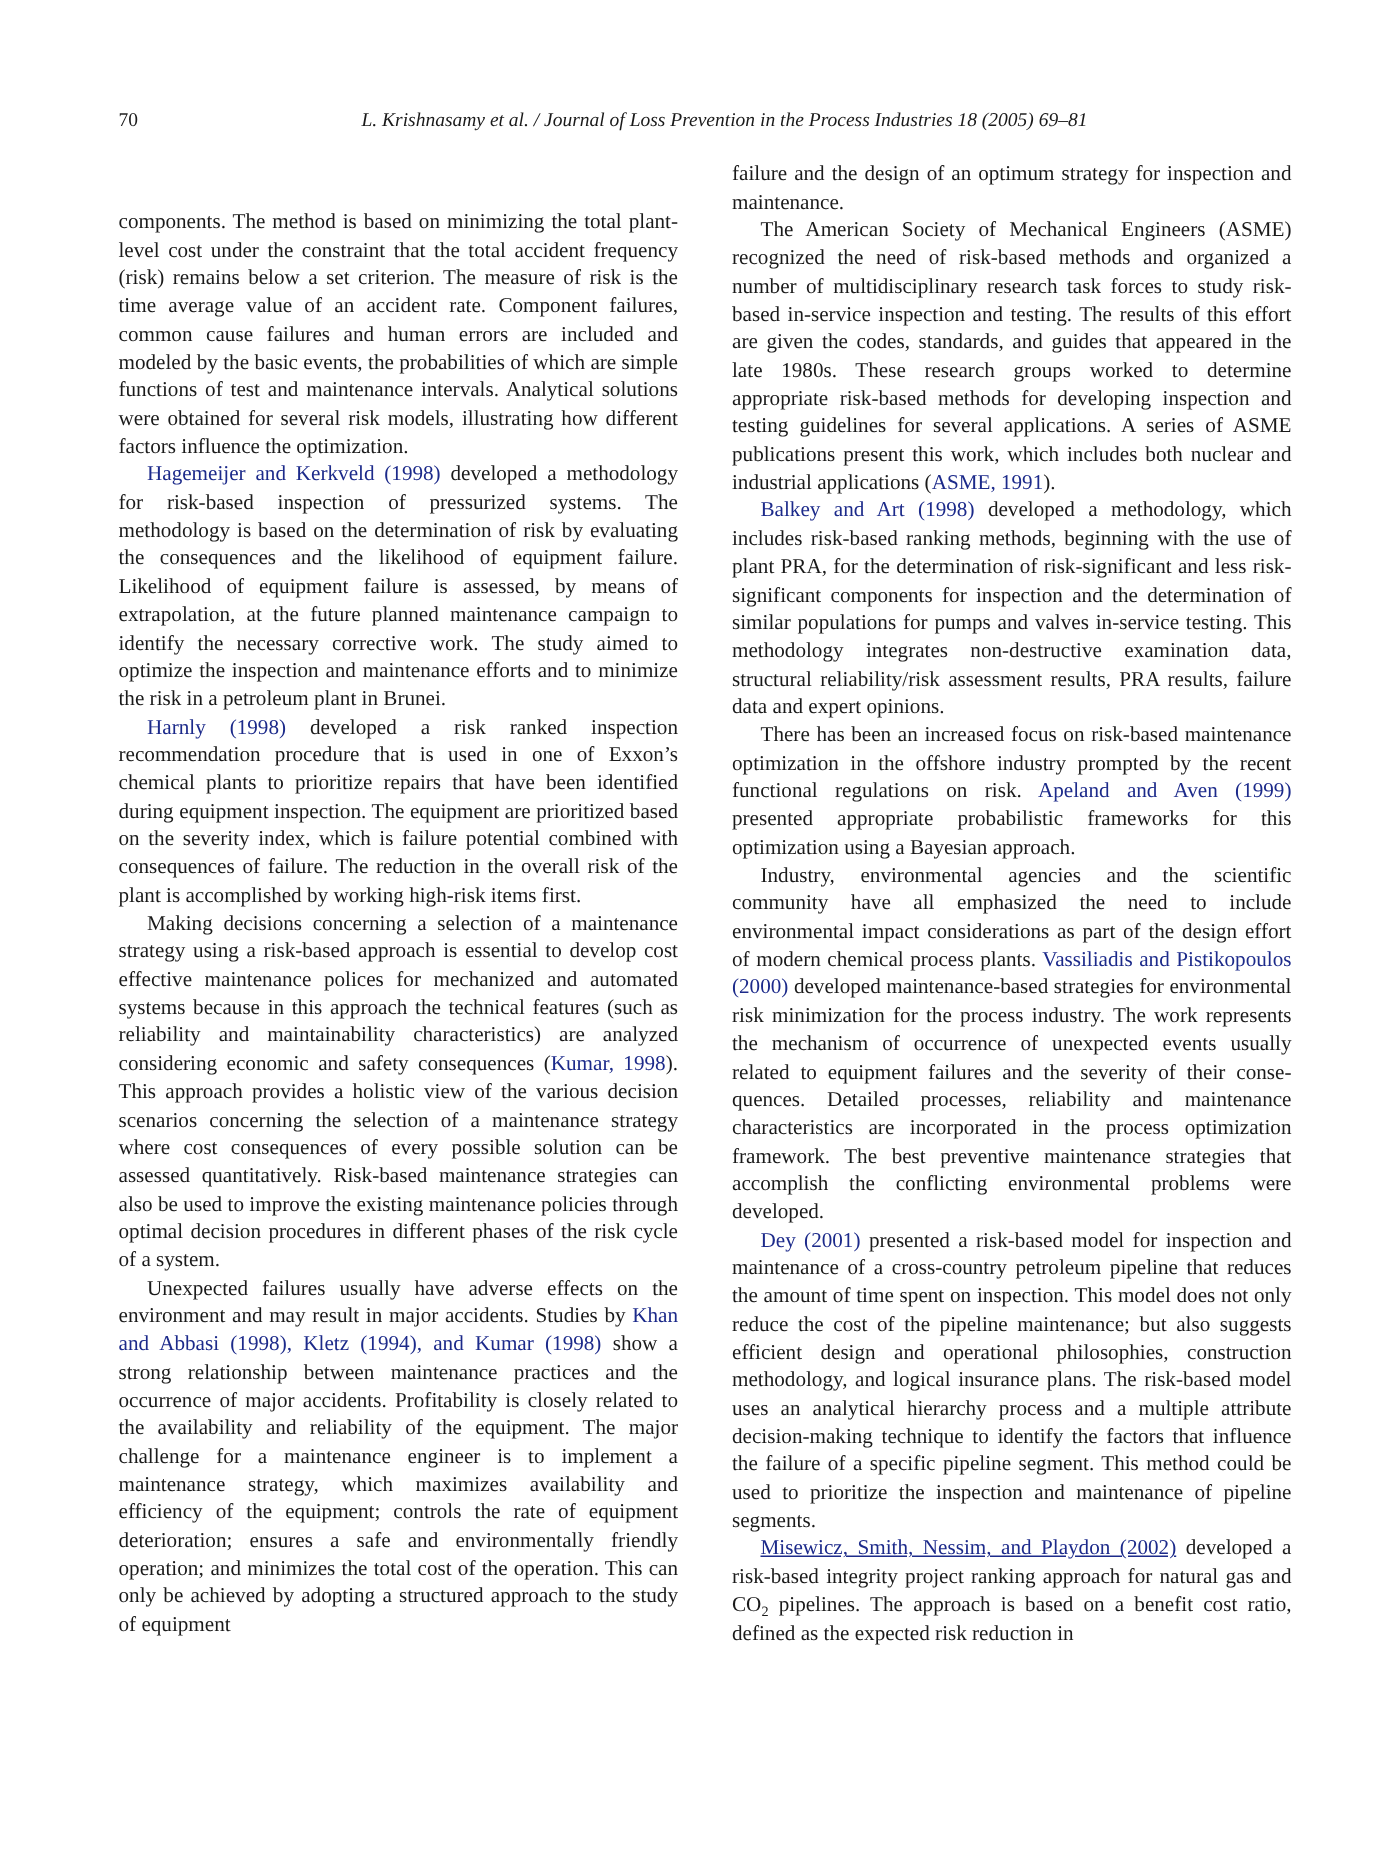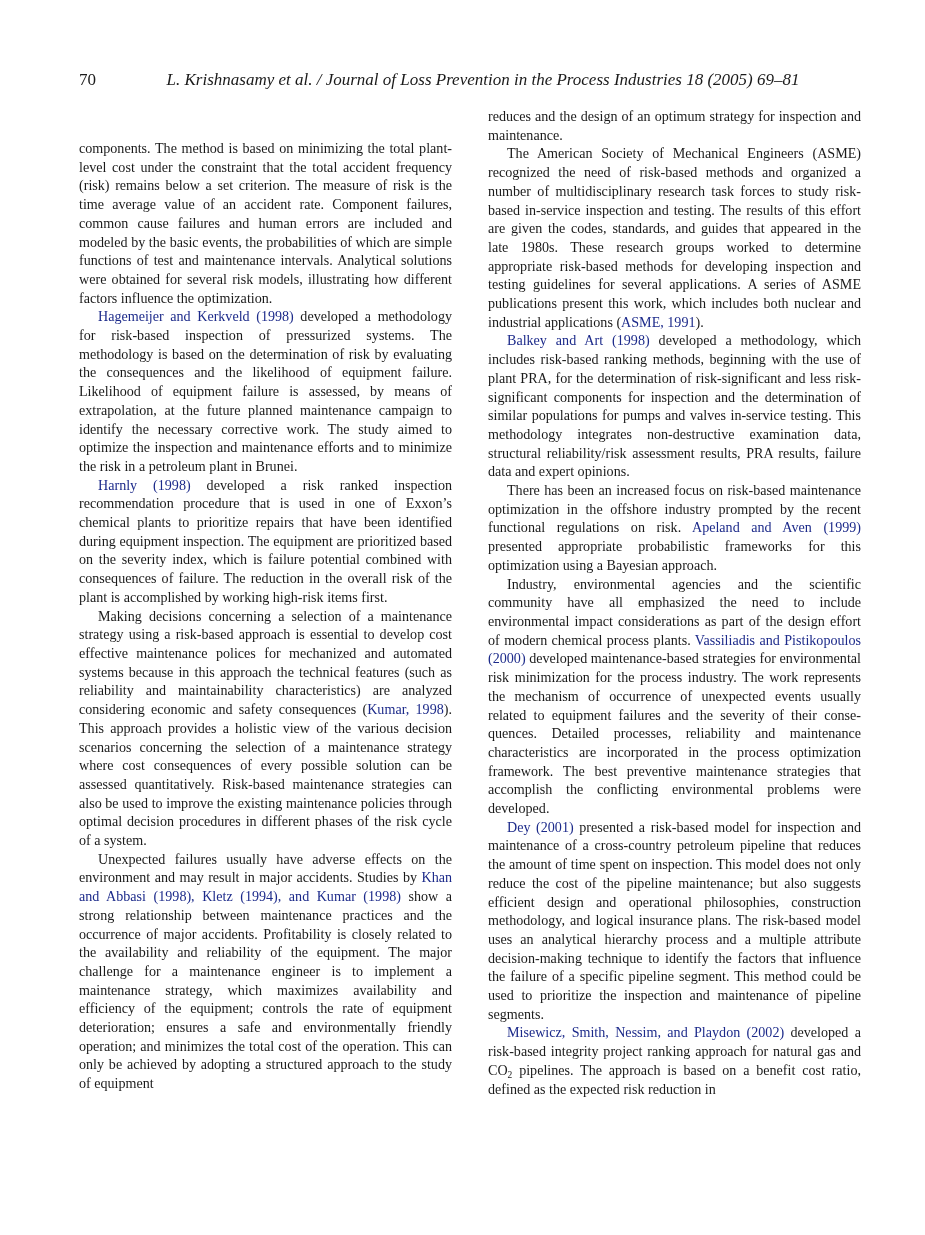--- a/index.html
+++ b/index.html
@@ -3,21 +3,21 @@
 <meta charset="utf-8">
 <style>
   html, body { margin: 0; padding: 0; background: #ffffff; }
   body {
     width: 925px; height: 1235px; position: relative; overflow: hidden;
     font-family: "Liberation Serif", "DejaVu Serif", serif;
     color: #1a1a1a;
   }
   .running-head {
     position: absolute; top: 70px; left: 79px; width: 781px; height: 20px;
-    font-size: 17px; line-height: 20px;
+    font-size: 13px; line-height: 20px;
   }
   .page-number { position: absolute; left: 0; top: 0; }
   .running-title {
     position: absolute; left: 15px; right: 0; top: 0; text-align: center;
     font-style: italic; padding-left: 12px;
   }
   .column {
     position: absolute; top: 107px; width: 373px;
     font-size: 14.1px; line-height: 18.7px;
     text-align: justify; hyphens: manual;
@@ -38,20 +38,20 @@
 </div>
 
 <div class="column col-left">
     <p class="para continued"><span>components. The method is based on minimizing the total plant-level cost under the constraint that the total accident frequency (risk) remains below a set criterion. The measure of risk is the time average value of an accident rate. Component failures, common cause failures and human errors are included and modeled by the basic events, the probabilities of which are simple functions of test and maintenance intervals. Analytical solutions were obtained for several risk models, illustrating how different factors influence the optimization.</span></p>
     <p class="para"><a class="cite" style="color: rgb(28, 42, 138);">Hagemeijer and Kerkveld (1998)</a><span> developed a method­ology for risk-based inspection of pressurized systems. The methodology is based on the determination of risk by evaluating the consequences and the likelihood of equip­ment failure. Likelihood of equipment failure is assessed, by means of extrapolation, at the future planned maintenance campaign to identify the necessary corrective work. The study aimed to optimize the inspection and maintenance efforts and to minimize the risk in a petroleum plant in Brunei.</span></p>
     <p class="para"><a class="cite" style="color: rgb(28, 42, 138);">Harnly (1998)</a><span> developed a risk ranked inspection recommendation procedure that is used in one of Exxon’s chemical plants to prioritize repairs that have been identified during equipment inspection. The equipment are prioritized based on the severity index, which is failure potential combined with consequences of failure. The reduction in the overall risk of the plant is accomplished by working high-risk items first.</span></p>
     <p class="para"><span>Making decisions concerning a selection of a mainten­ance strategy using a risk-based approach is essential to develop cost effective maintenance polices for mechanized and automated systems because in this approach the technical features (such as reliability and maintainability characteristics) are analyzed considering economic and safety consequences (</span><a class="cite" style="color: rgb(28, 42, 138);">Kumar, 1998</a><span>). This approach pro­vides a holistic view of the various decision scenarios concerning the selection of a maintenance strategy where cost consequences of every possible solution can be assessed quantitatively. Risk-based maintenance strategies can also be used to improve the existing maintenance policies through optimal decision procedures in different phases of the risk cycle of a system.</span></p>
     <p class="para"><span>Unexpected failures usually have adverse effects on the environment and may result in major accidents. Studies by </span><a class="cite" style="color: rgb(28, 42, 138);">Khan and Abbasi (1998), Kletz (1994), and Kumar (1998)</a><span> show a strong relationship between maintenance practices and the occurrence of major accidents. Profitability is closely related to the availability and reliability of the equipment. The major challenge for a maintenance engineer is to implement a maintenance strategy, which maximizes availability and efficiency of the equipment; controls the rate of equipment deterioration; ensures a safe and environmentally friendly operation; and minimizes the total cost of the operation. This can only be achieved by adopting a structured approach to the study of equipment</span></p>
   </div>
 <div class="column col-right">
-    <p class="para continued"><span>reduces and the design of an optimum strategy for inspection and maintenance.</span></p>
+    <p class="para continued"><span>failure and the design of an optimum strategy for inspection and maintenance.</span></p>
     <p class="para"><span>The American Society of Mechanical Engineers (ASME) recognized the need of risk-based methods and organized a number of multidisciplinary research task forces to study risk-based in-service inspection and testing. The results of this effort are given the codes, standards, and guides that appeared in the late 1980s. These research groups worked to determine appropriate risk-based methods for developing inspection and testing guidelines for several applications. A series of ASME publications present this work, which includes both nuclear and industrial applications (</span><a class="cite" style="color: rgb(28, 42, 138);">ASME, 1991</a><span>).</span></p>
     <p class="para"><a class="cite" style="color: rgb(28, 42, 138);">Balkey and Art (1998)</a><span> developed a methodology, which includes risk-based ranking methods, beginning with the use of plant PRA, for the determination of risk-significant and less risk-significant components for inspection and the determination of similar populations for pumps and valves in-service testing. This methodology integrates non-destruc­tive examination data, structural reliability/risk assessment results, PRA results, failure data and expert opinions.</span></p>
     <p class="para"><span>There has been an increased focus on risk-based maintenance optimization in the offshore industry prompted by the recent functional regulations on risk. </span><a class="cite" style="color: rgb(28, 42, 138);">Apeland and Aven (1999)</a><span> presented appropriate probabilistic frameworks for this optimization using a Bayesian approach.</span></p>
     <p class="para"><span>Industry, environmental agencies and the scientific community have all emphasized the need to include environmental impact considerations as part of the design effort of modern chemical process plants. </span><a class="cite" style="color: rgb(28, 42, 138);">Vassiliadis and Pistikopoulos (2000)</a><span> developed maintenance-based strat­egies for environmental risk minimization for the process industry. The work represents the mechanism of occurrence of unexpected events usually related to equipment failures and the severity of their conse­quences. Detailed processes, reliability and maintenance characteristics are incorporated in the process optimiz­ation framework. The best preventive maintenance strategies that accomplish the conflicting environmental problems were developed.</span></p>
     <p class="para"><a class="cite" style="color: rgb(28, 42, 138);">Dey (2001)</a><span> presented a risk-based model for inspection and maintenance of a cross-country petroleum pipeline that reduces the amount of time spent on inspection. This model does not only reduce the cost of the pipeline maintenance; but also suggests efficient design and operational philosophies, construction methodology, and logical insurance plans. The risk-based model uses an analytical hierarchy process and a multiple attribute decision-making technique to identify the factors that influence the failure of a specific pipeline segment. This method could be used to prioritize the inspection and maintenance of pipeline segments.</span></p>
-    <p class="para"><a class="cite" style="color: rgb(28, 42, 138);">Misewicz, Smith, Nessim, and Playdon (2002)</a><span> devel­oped a risk-based integrity project ranking approach for natural gas and CO</span><sub>2</sub><span> pipelines. The approach is based on a benefit cost ratio, defined as the expected risk reduction in</span></p>
+    <p class="para"><a class="cite" style="color: rgb(28, 42, 138); text-decoration: underline;">Misewicz, Smith, Nessim, and Playdon (2002)</a><span> devel­oped a risk-based integrity project ranking approach for natural gas and CO</span><sub>2</sub><span> pipelines. The approach is based on a benefit cost ratio, defined as the expected risk reduction in</span></p>
   </div>
 
 </body></html>

